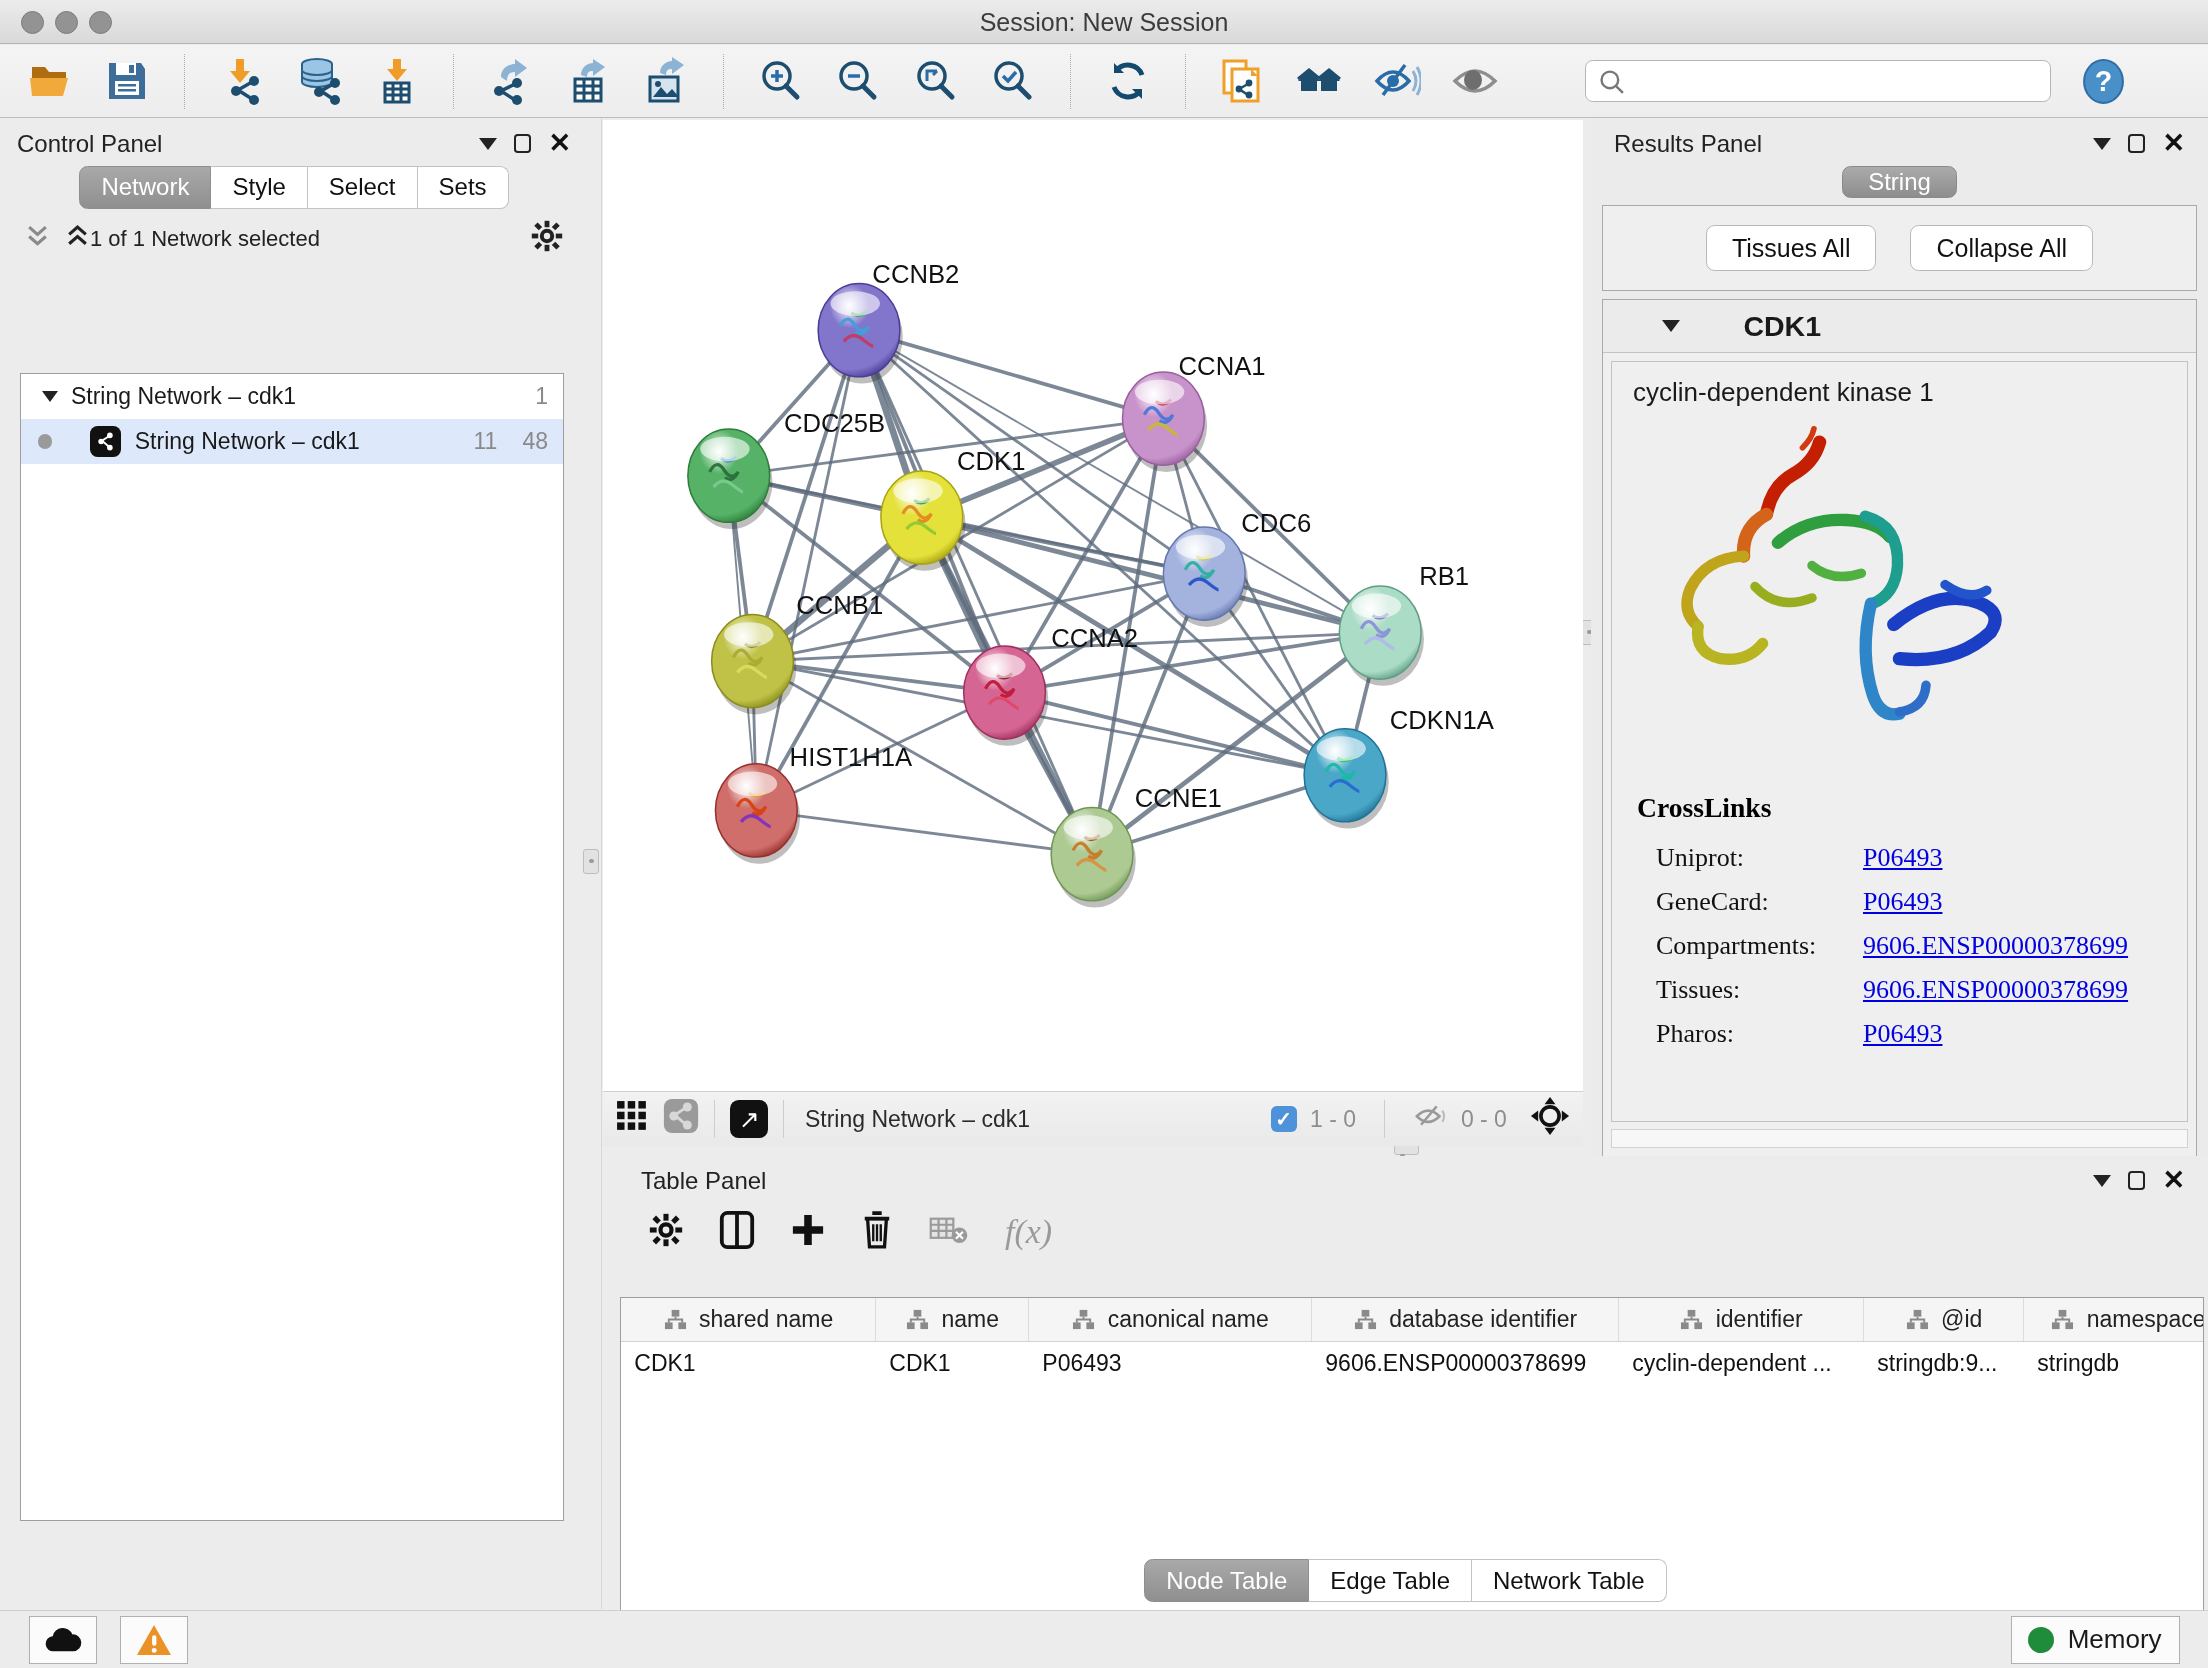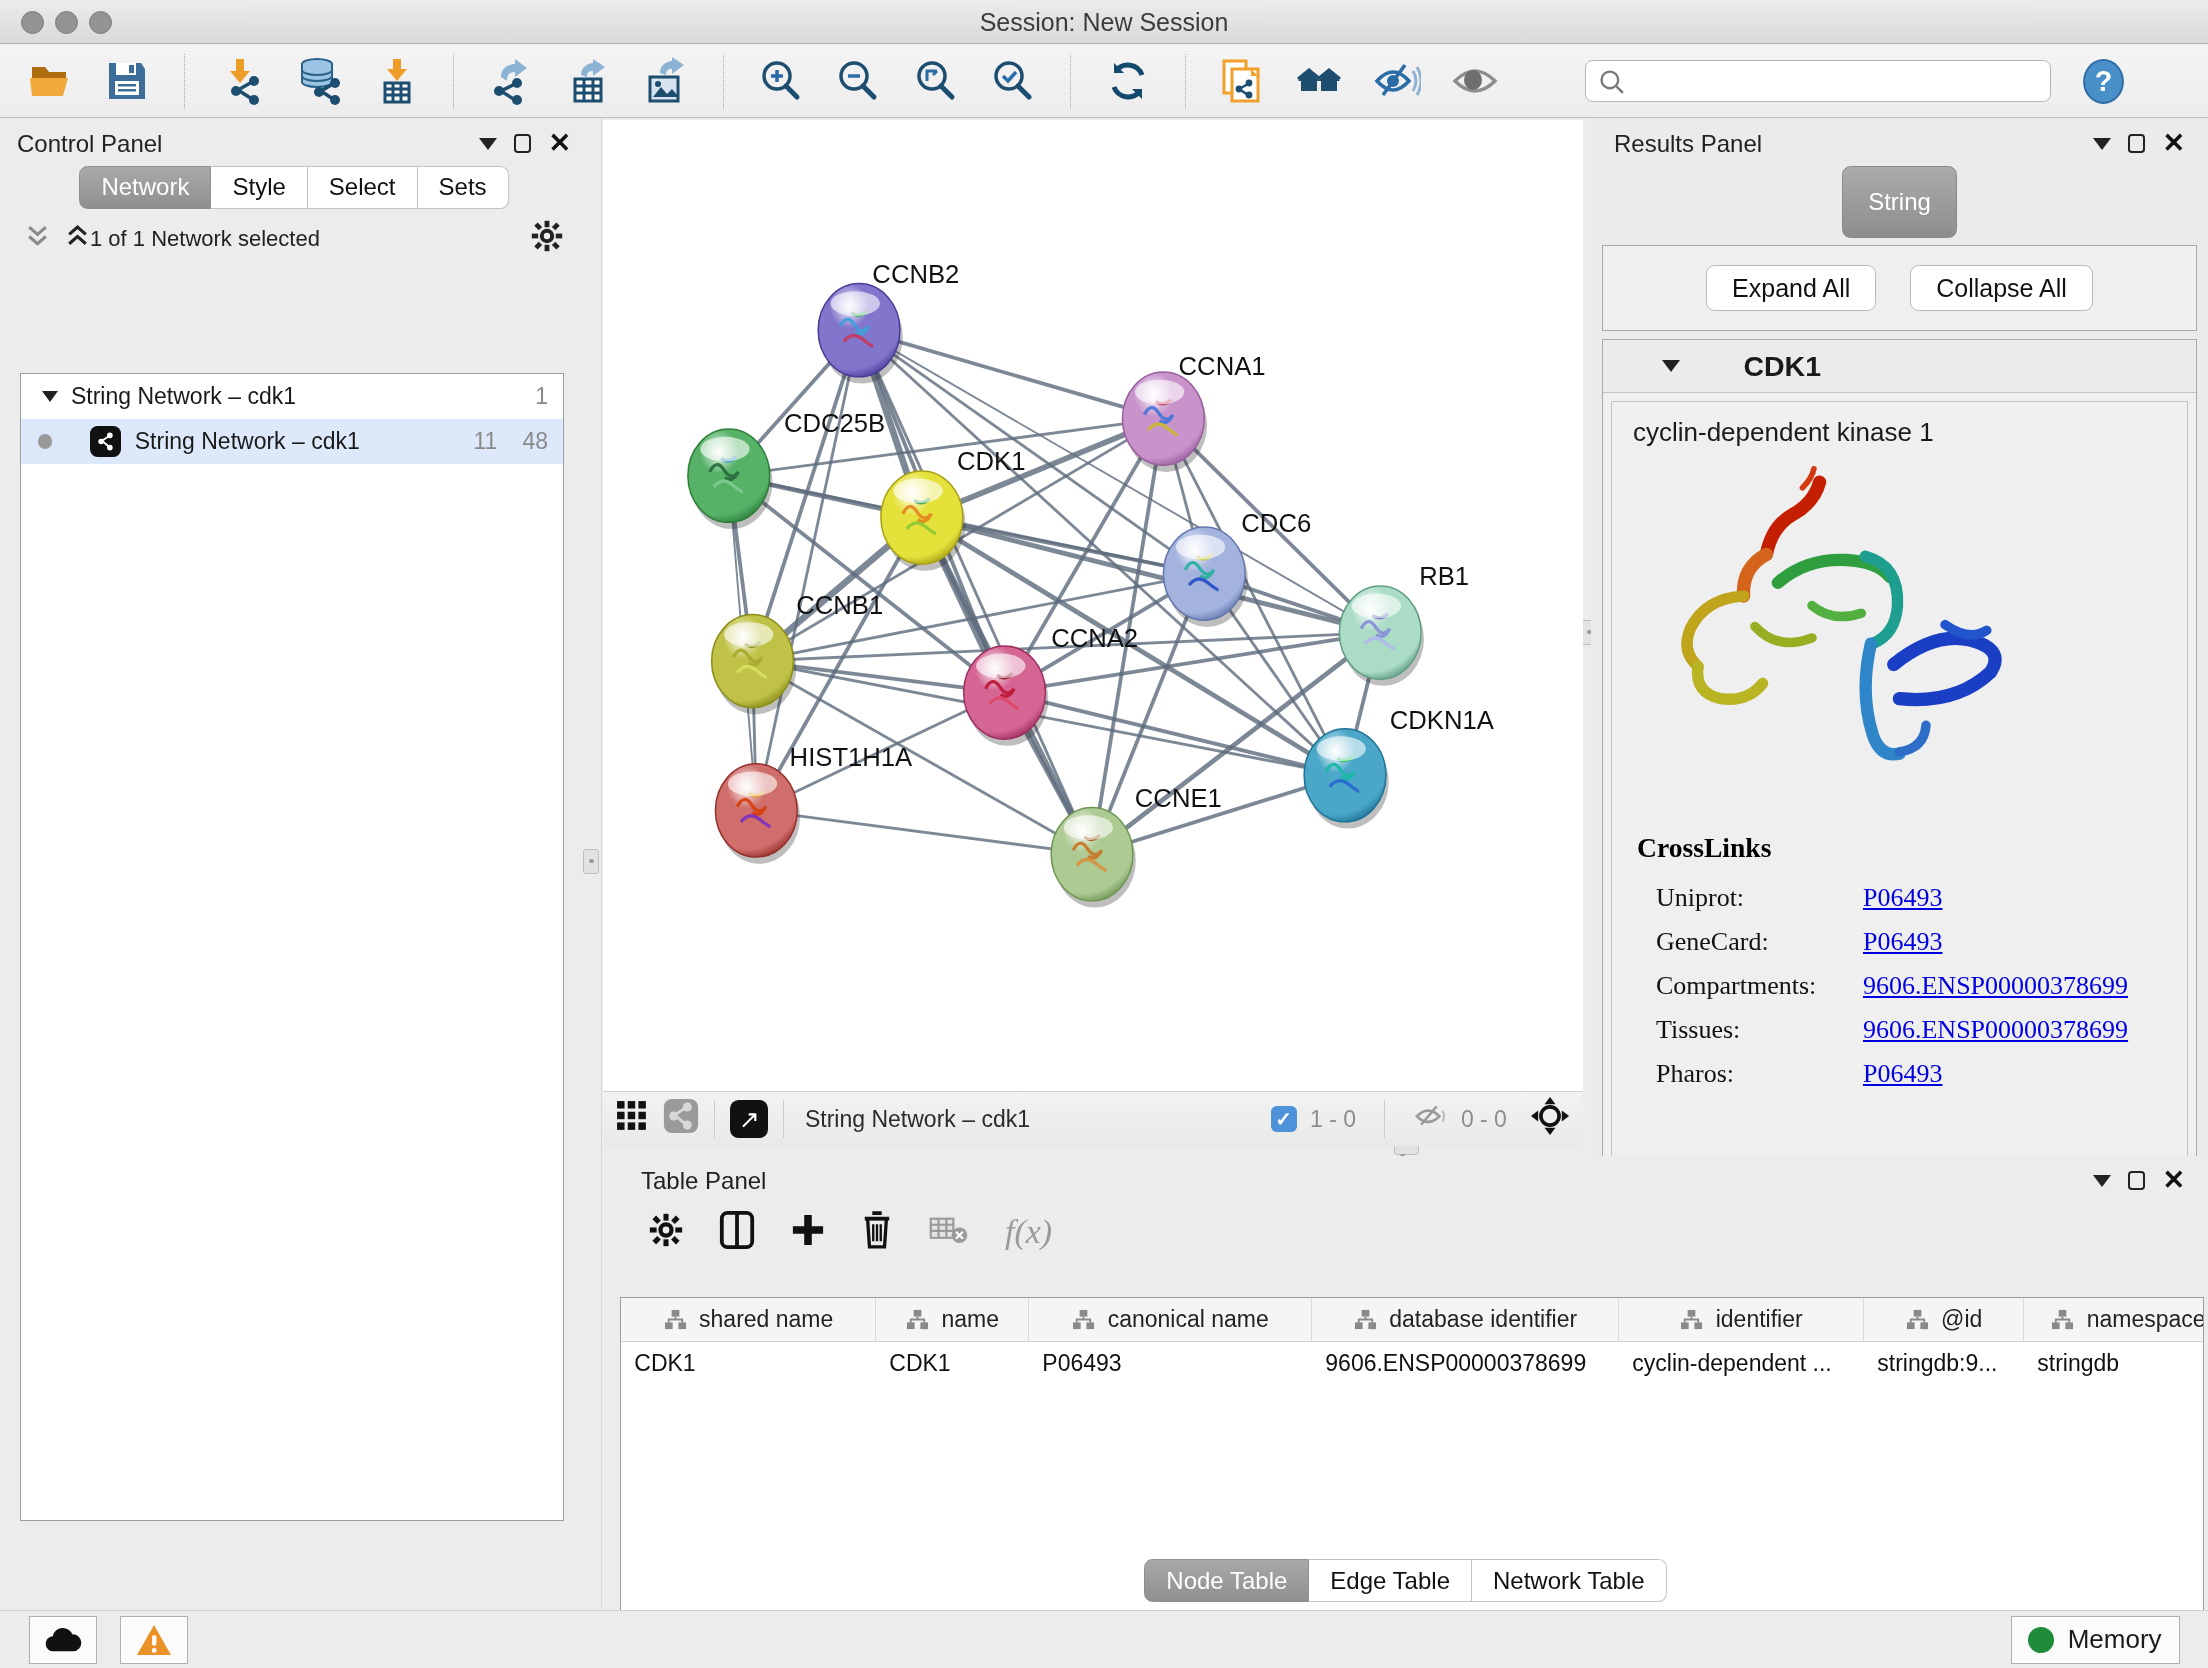--- a/index.html
+++ b/index.html
@@ -76,21 +76,21 @@
   .nb-right{margin-left:auto;display:flex;align-items:center;gap:13.3px;color:#8d8d8d;}
   .chk{width:26px;height:26px;border-radius:5.7px;background:#4e93d9;color:#fff;font-size:20px;
     display:flex;align-items:center;justify-content:center;font-weight:bold;}
   .arrow-btn{width:38px;height:38px;border-radius:8.6px;background:#111;color:#fff;font-size:25px;
     display:flex;align-items:center;justify-content:center;}
 
   
   #results-panel{position:absolute;left:1591px;top:118px;width:617px;height:1038px;background:#ebebeb;}
   #results-panel .panel-head{padding:9.5px 23px 0 23px;height:42px;}
   .string-tab-row{display:flex;justify-content:center;margin-top:5.7px;}
-  .string-tab{padding:21px 25px;font-size:24px;color:#fff;border-radius:8.6px;
+  .string-tab{padding:1px 25px;font-size:24px;color:#fff;border-radius:8.6px;
     background:linear-gradient(#ababab,#8d8d8d);border:1px solid #8a8a8a;cursor:pointer;}
   .rp-box{margin:7.6px 11.4px 0 11.4px;border:1px solid #a9a9a9;background:#efefef;}
   .rp-buttons{display:flex;justify-content:center;gap:34px;padding:19px 0;}
   .rp-buttons button{font-family:"Liberation Sans",sans-serif;font-size:25px;padding:7.6px 25px;
     background:#fff;border:1px solid #b8b8b8;border-radius:8.6px;cursor:pointer;color:#111;}
   .gene-head{display:flex;align-items:center;height:53px;border-bottom:1px solid #c3c3c3;background:#ebebeb;}
   .gene-head .tri-down{margin-left:59px;}
   .gene-name{font-size:28.5px;font-weight:bold;margin-left:63px;}
   .gene-inner{margin:7.6px;border:1px solid #c3c3c3;background:#efefef;height:761px;position:relative;}
   .gene-desc{font-size:26px;padding:15px 0 0 21px;color:#1a1a1a;}
@@ -705,21 +705,21 @@
         <span class="tri-down"></span>
         <span class="float-box"></span>
         <span class="close-x">✕</span>
       </span>
     </div>
     <div class="string-tab-row">
       <span class="string-tab">String</span>
     </div>
     <div class="rp-box">
       <div class="rp-buttons">
-        <button>Expand All</button>
+        <button>Tissues All</button>
         <button>Collapse All</button>
       </div>
     </div>
     <div class="rp-box" style="padding-bottom:3.8px">
       <div class="gene-head">
         <span class="tri-down"></span>
         <span class="gene-name">CDK1</span>
       </div>
       <div class="gene-inner">
         <div class="gene-desc">cyclin-dependent kinase 1</div>

